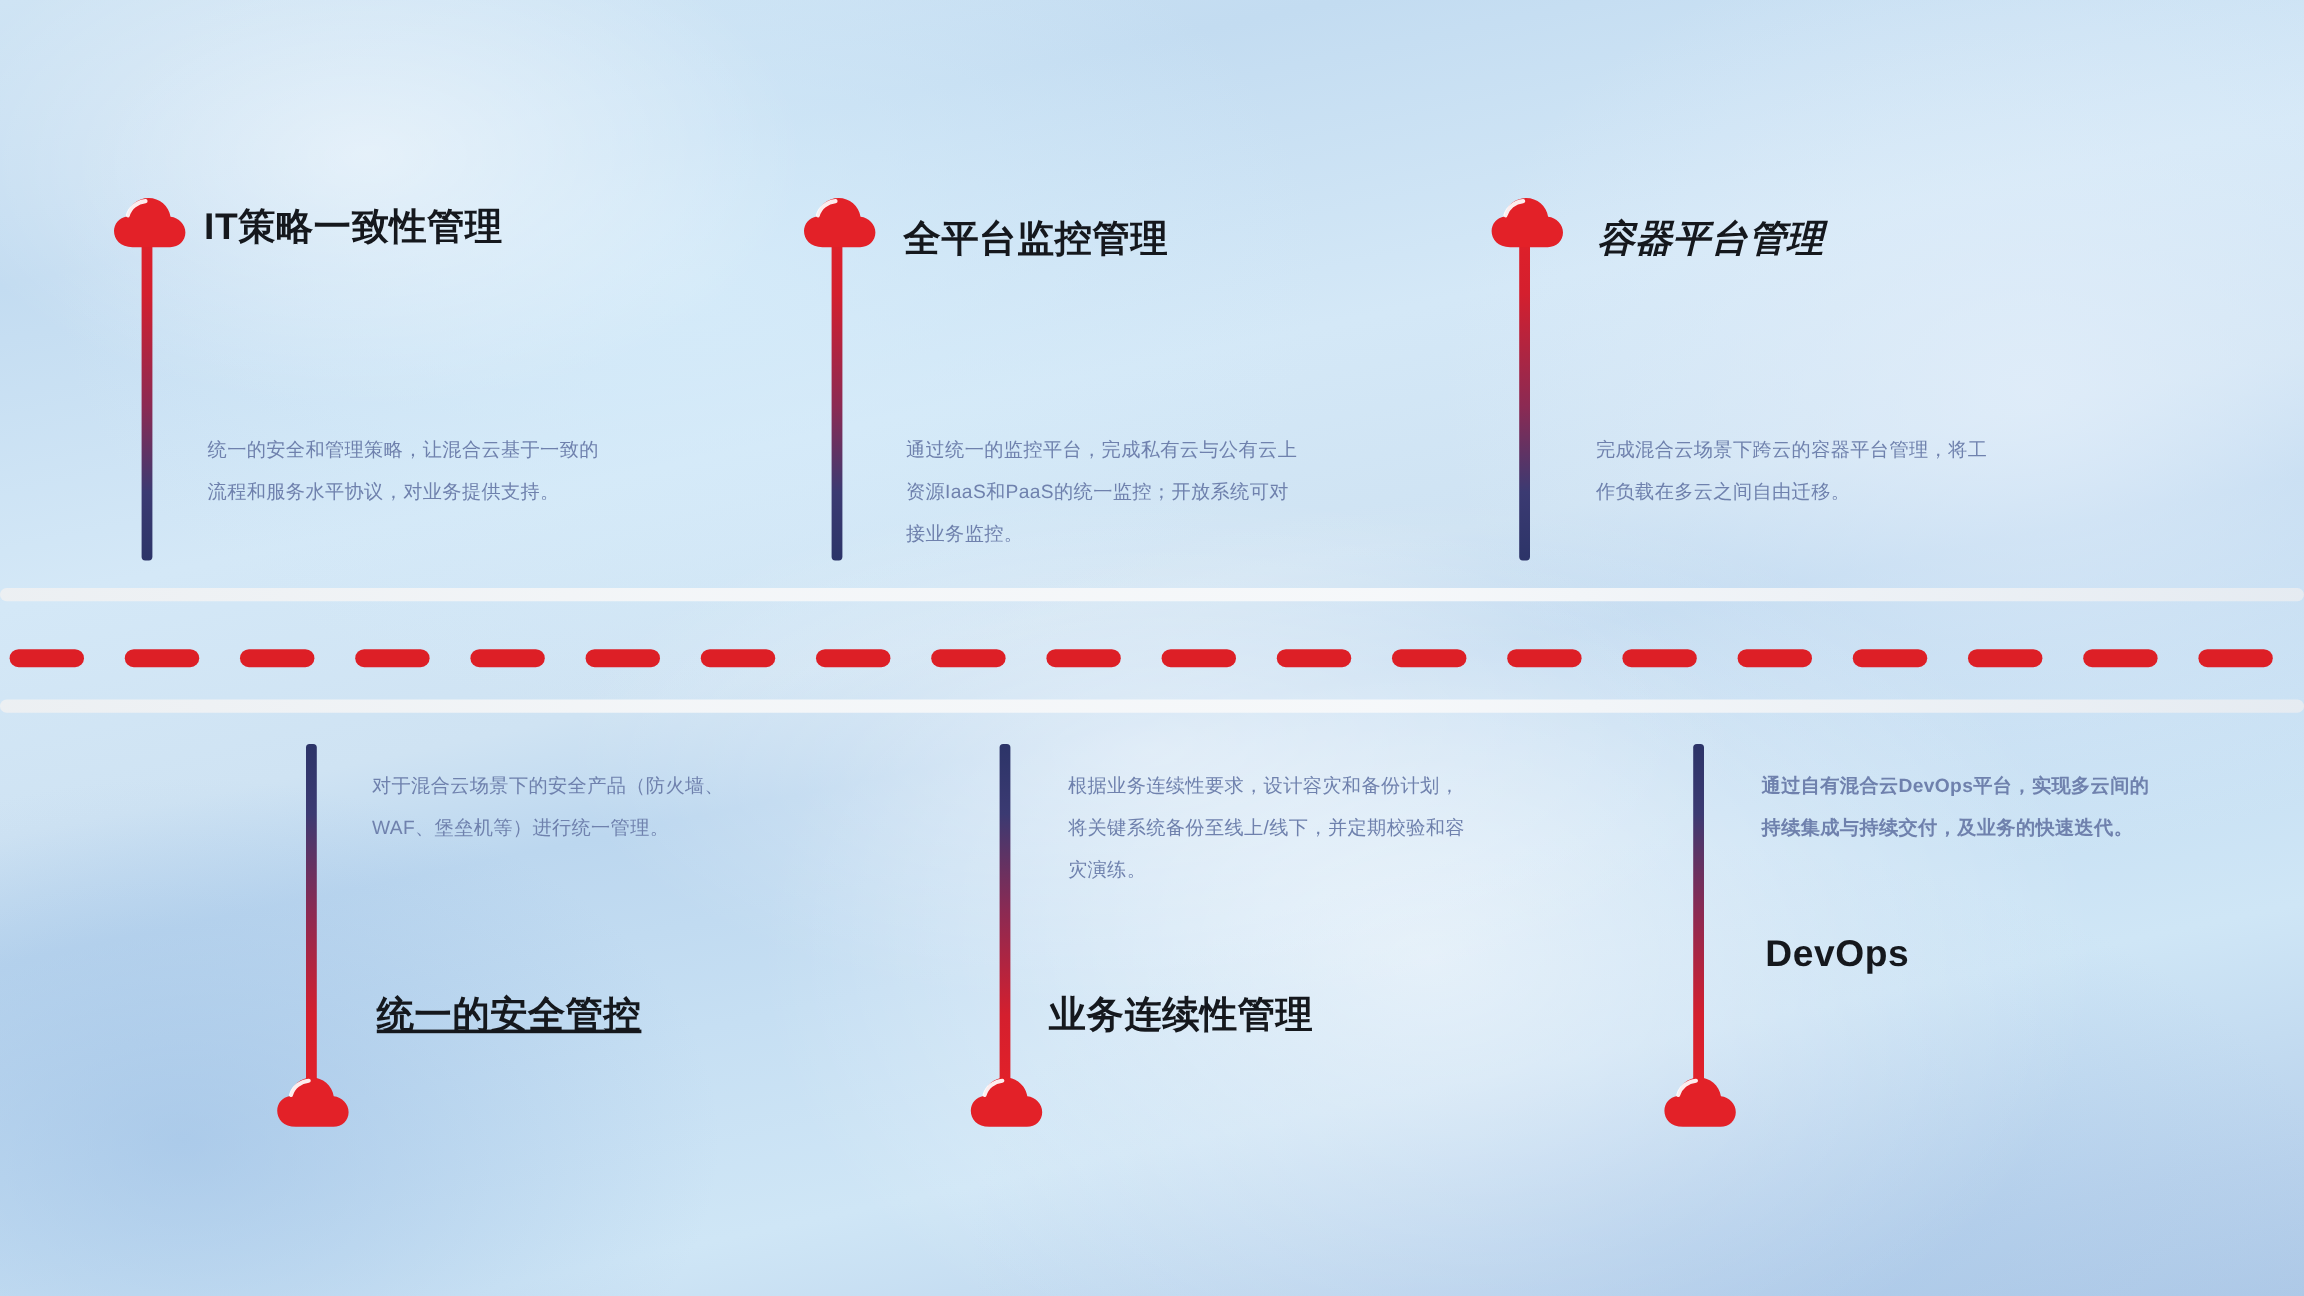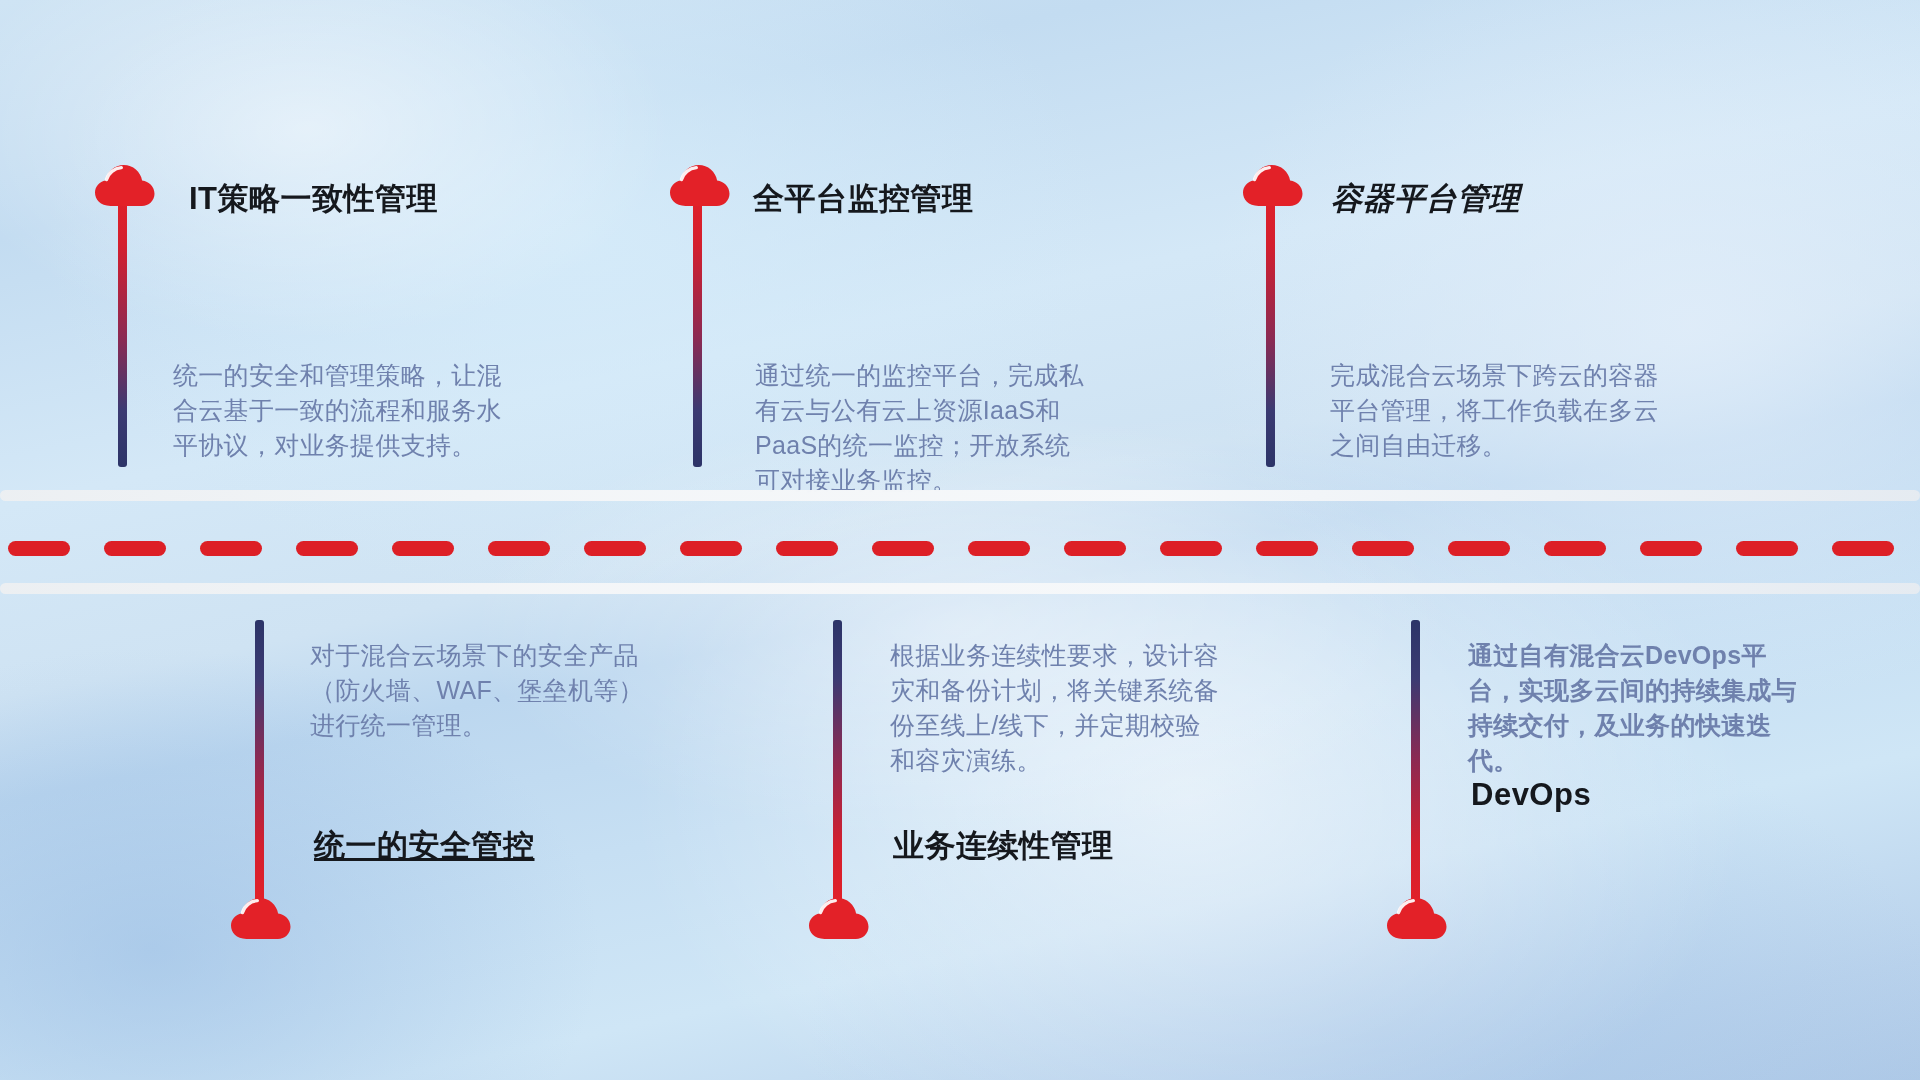--- a/index.html
+++ b/index.html
@@ -51,39 +51,39 @@
   }
   .cloud { position:absolute; width:64px; height:46px; }
 
   .title {
     position:absolute; white-space:nowrap;
     font-size:31px; font-weight:700; letter-spacing:0.5px;
     color:#15181d;
   }
   .body {
     position:absolute; width:335px;
-    font-size:25px; line-height:35px; letter-spacing:0.3px;
+    font-size:16px; line-height:35px; letter-spacing:0.3px;
     color:#6f81ad;
   }
 </style>
 </head>
 <body>
 
 <div id="stage">
 
   <div class="col">
     <div class="stem" style="left:118px; top:182px; height:285px;
                 background:linear-gradient(180deg,#e32128 0%,#d41f2e 22%,#8b2a53 55%,#3b3a72 80%,#2c3468 100%);"></div>
     <svg class="cloud" style="left:93px; top:162px;" viewBox="0 0 64 46">
       <path d="M17.5 44 C7.2 44 2 37.6 2 30.6 C2 24.4 6.4 19.4 12.6 18.4
                C14 9.6 21.6 3 30.8 3 C40 3 47.7 9.7 49.1 18.6
                C56 19.3 61.5 25 61.5 31.8 C61.5 38.6 56 44 48.8 44 Z" fill="#e32128"></path>
       <path d="M13.5 17.5 C15.4 10.9 21.3 6.2 28.3 5.6" stroke="#ffffff" stroke-width="3.4" stroke-linecap="round" fill="none" opacity="0.92"></path>
     </svg>
-    <div class="title" style="left:170px; top:178px;margin-left:19px;">IT策略一致性管理</div>
+    <div class="title" style="left:170px; top:168px;">IT策略一致性管理</div>
     <div class="body" style="left:173px; top:358px;">统一的安全和管理策略，让混合云基于一致的流程和服务水平协议，对业务提供支持。</div>
   </div>
 
   <div class="col">
     <div class="stem" style="left:693px; top:182px; height:285px;
                 background:linear-gradient(180deg,#e32128 0%,#d41f2e 22%,#8b2a53 55%,#3b3a72 80%,#2c3468 100%);"></div>
     <svg class="cloud" style="left:668px; top:162px;" viewBox="0 0 64 46">
       <path d="M17.5 44 C7.2 44 2 37.6 2 30.6 C2 24.4 6.4 19.4 12.6 18.4
                C14 9.6 21.6 3 30.8 3 C40 3 47.7 9.7 49.1 18.6
                C56 19.3 61.5 25 61.5 31.8 C61.5 38.6 56 44 48.8 44 Z" fill="#e32128"></path>
@@ -141,21 +141,21 @@
                C14 9.6 21.6 3 30.8 3 C40 3 47.7 9.7 49.1 18.6
                C56 19.3 61.5 25 61.5 31.8 C61.5 38.6 56 44 48.8 44 Z" fill="#e32128"></path>
       <path d="M13.5 17.5 C15.4 10.9 21.3 6.2 28.3 5.6" stroke="#ffffff" stroke-width="3.4" stroke-linecap="round" fill="none" opacity="0.92"></path>
     </svg>
   </div>
 
   <div class="col">
     <div class="stem" style="left:833px; top:620px; height:290px;
                 background:linear-gradient(180deg,#2c3468 0%,#3b3a72 20%,#8b2a53 48%,#d41f2e 78%,#e32128 100%);"></div>
     <div class="body" style="left:890px; top:638px;">根据业务连续性要求，设计容灾和备份计划，将关键系统备份至线上/线下，并定期校验和容灾演练。</div>
-    <div class="title" style="left:893px; top:825px;">业务连续性管理</div>
+    <div class="title" style="left:874px; top:825px;">业务连续性管理</div>
     <svg class="cloud" style="left:807px; top:895px;" viewBox="0 0 64 46">
       <path d="M17.5 44 C7.2 44 2 37.6 2 30.6 C2 24.4 6.4 19.4 12.6 18.4
                C14 9.6 21.6 3 30.8 3 C40 3 47.7 9.7 49.1 18.6
                C56 19.3 61.5 25 61.5 31.8 C61.5 38.6 56 44 48.8 44 Z" fill="#e32128"></path>
       <path d="M13.5 17.5 C15.4 10.9 21.3 6.2 28.3 5.6" stroke="#ffffff" stroke-width="3.4" stroke-linecap="round" fill="none" opacity="0.92"></path>
     </svg>
   </div>
 
   <div class="col">
     <div class="stem" style="left:1411px; top:620px; height:290px;

